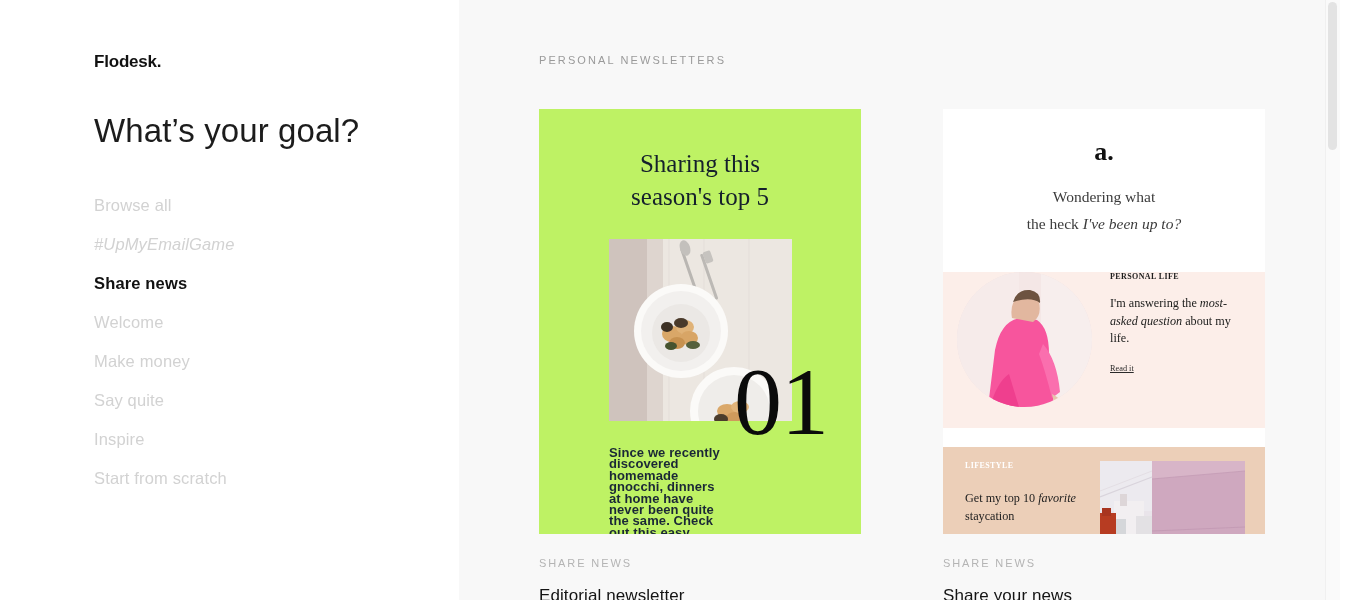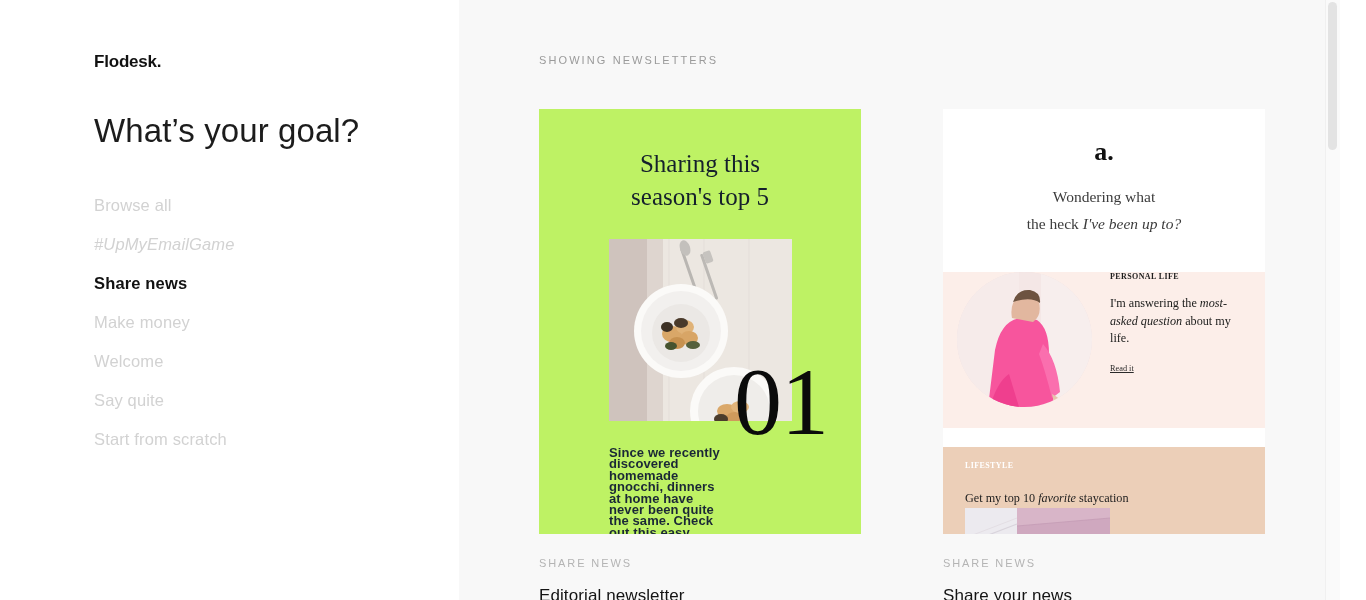--- a/index.html
+++ b/index.html
@@ -221,21 +221,20 @@
     text-decoration: underline;
     cursor: pointer;
   }
   .sh-gap { height: 19px; background: #ffffff; }
   .sh-peach {
     height: 87px;
     background: #eccfb8;
     display: flex;
     align-items: flex-start;
     padding: 14px 20px 0 22px;
-    flex-direction: column;
   }
   .sh-peach-text { flex: 1 1 auto; }
   .sh-kicker-white {
     font-family: "Liberation Serif", serif;
     font-size: 8px;
     font-weight: bold;
     letter-spacing: 0.4px;
     color: #ffffff;
   }
   .sh-peach-para {
@@ -279,30 +278,31 @@
   <aside class="sidebar">
 
     <div class="logo">Flodesk.</div>
 
     <h1 class="goal-heading">What’s your goal?</h1>
 
     <ul class="nav-list">
       <li class="nav-item">Browse all</li>
       <li class="nav-item italic">#UpMyEmailGame</li>
       <li class="nav-item active">Share news</li>
+      <li class="nav-item">Welcome</li>
       <li class="nav-item">Make money</li>
-      <li class="nav-item">Welcome</li>
       <li class="nav-item">Say quite</li>
+      <li class="nav-item">Inspire</li>
       <li class="nav-item">Start from scratch</li>
     </ul>
   </aside>
 
   <section class="main">
 
-    <div class="showing-label">SHOWING NEWSLETTERS</div>
+    <div class="showing-label">PERSONAL NEWSLETTERS</div>
 
     <div class="cards">
 
       <div class="card">
         <div class="card-preview">
           <div class="tpl-editorial">
 
             <div class="ed-head">
               <div>Sharing this</div>
               <div>season's top 5</div>

